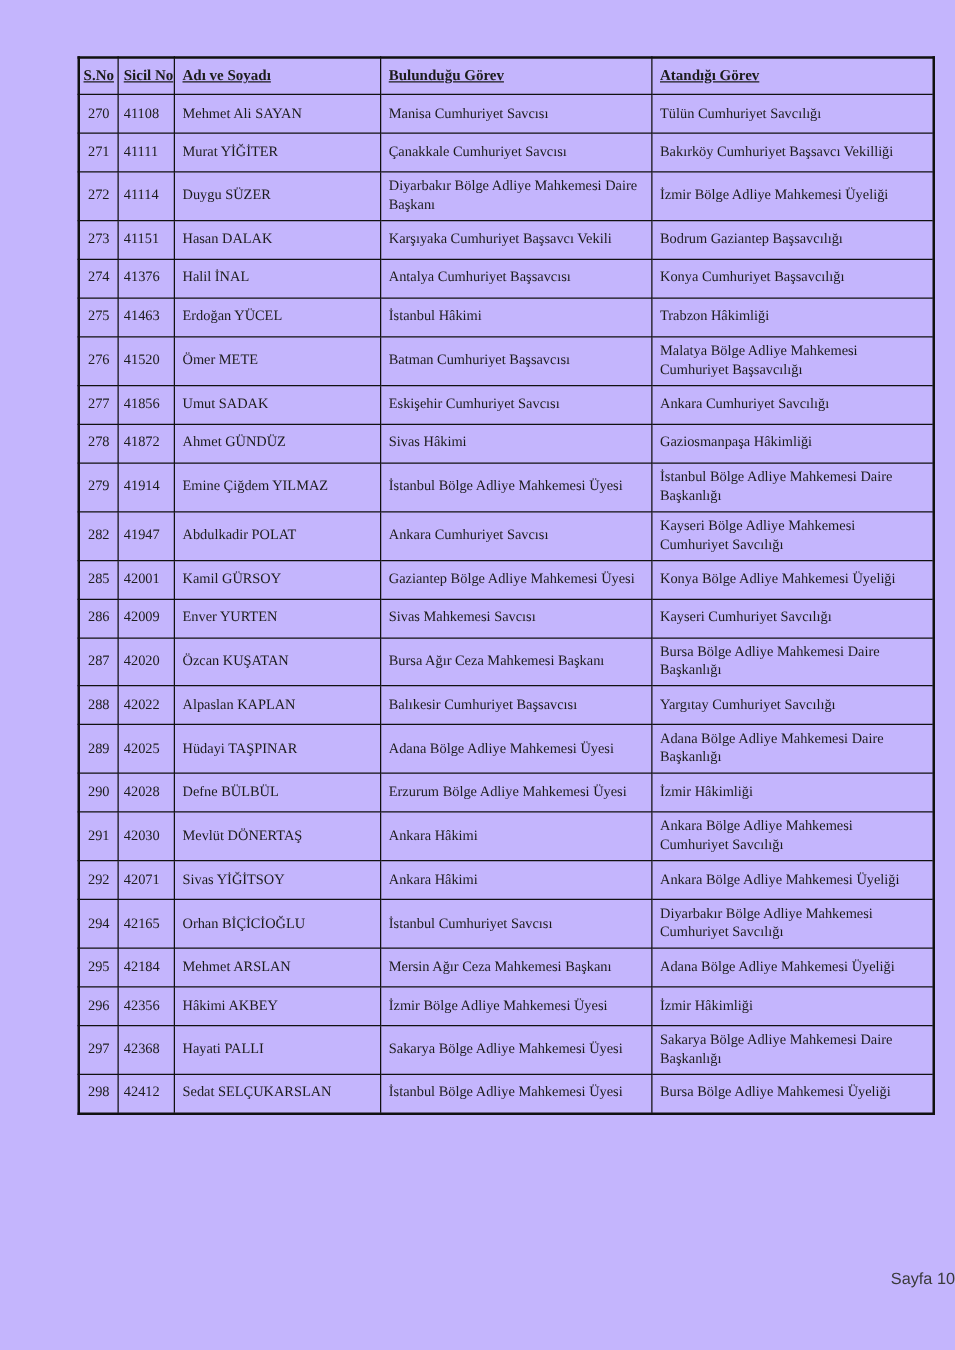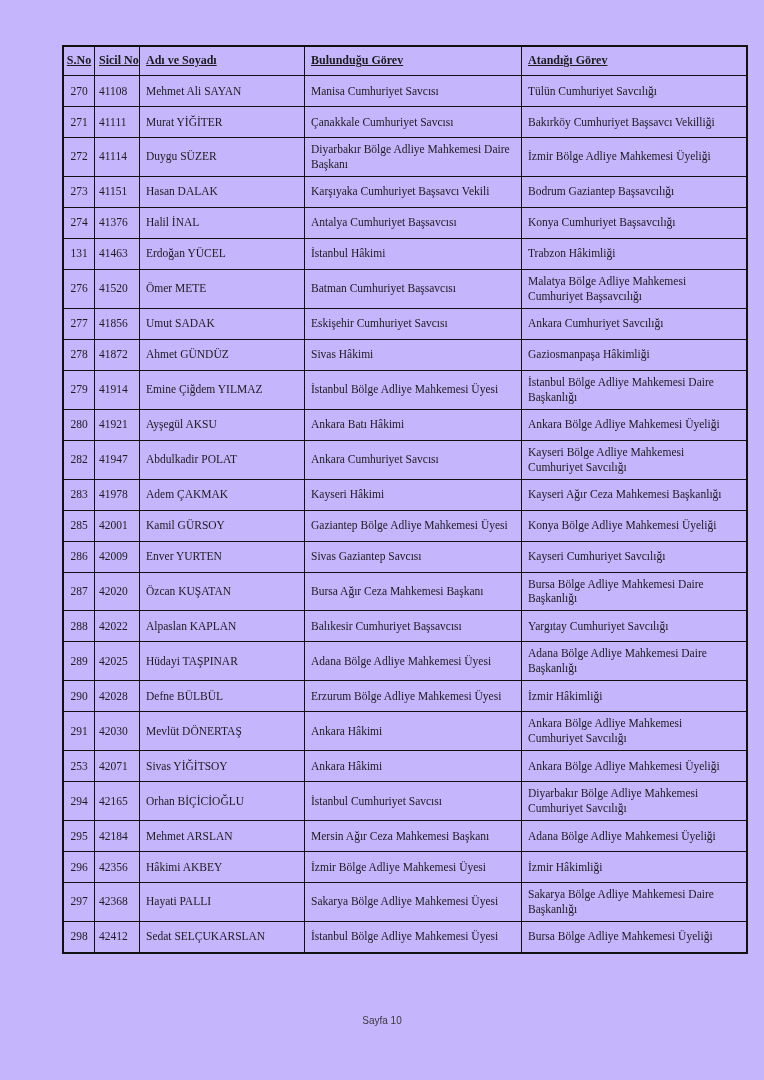--- a/index.html
+++ b/index.html
@@ -52,23 +52,23 @@
   .appointments-table th:nth-child(1), .appointments-table td:nth-child(1) { width: 26px; text-align: center; padding: 4px 2px; }
   .appointments-table th:nth-child(2), .appointments-table td:nth-child(2) { width: 36px; padding: 4px 4px; }
   .appointments-table th:nth-child(3), .appointments-table td:nth-child(3) { width: 152px; }
   .appointments-table th:nth-child(4), .appointments-table td:nth-child(4) { width: 204px; }
   .appointments-table th:nth-child(5), .appointments-table td:nth-child(5) { width: 212px; }
   .page-footer {
     position: absolute;
     left: 0;
     right: 0;
     top: 1015px;
-    text-align: center;
+    text-align: right;
     font-family: "Liberation Sans", "DejaVu Sans", sans-serif;
-    font-size: 10px;
+    font-size: 13px;
     color: #3a3a3a;
   }
 </style>
 </head>
 <body>
 
 <div class="page">
 
   <table class="appointments-table">
     <thead>
@@ -110,21 +110,21 @@
           <td>Bodrum Gaziantep Başsavcılığı</td>
         </tr>
         <tr>
           <td>274</td>
           <td>41376</td>
           <td>Halil İNAL</td>
           <td>Antalya Cumhuriyet Başsavcısı</td>
           <td>Konya Cumhuriyet Başsavcılığı</td>
         </tr>
         <tr>
-          <td>131</td>
+          <td>275</td>
           <td>41463</td>
           <td>Erdoğan YÜCEL</td>
           <td>İstanbul Hâkimi</td>
           <td>Trabzon Hâkimliği</td>
         </tr>
         <tr>
           <td>276</td>
           <td>41520</td>
           <td>Ömer METE</td>
           <td>Batman Cumhuriyet Başsavcısı</td>
@@ -145,52 +145,38 @@
           <td>Gaziosmanpaşa Hâkimliği</td>
         </tr>
         <tr>
           <td>279</td>
           <td>41914</td>
           <td>Emine Çiğdem YILMAZ</td>
           <td>İstanbul Bölge Adliye Mahkemesi Üyesi</td>
           <td>İstanbul Bölge Adliye Mahkemesi Daire Başkanlığı</td>
         </tr>
         <tr>
-          <td>280</td>
-          <td>41921</td>
-          <td>Ayşegül AKSU</td>
-          <td>Ankara Batı Hâkimi</td>
-          <td>Ankara Bölge Adliye Mahkemesi Üyeliği</td>
-        </tr>
-        <tr>
           <td>282</td>
           <td>41947</td>
           <td>Abdulkadir POLAT</td>
           <td>Ankara Cumhuriyet Savcısı</td>
           <td>Kayseri Bölge Adliye Mahkemesi Cumhuriyet Savcılığı</td>
         </tr>
         <tr>
-          <td>283</td>
-          <td>41978</td>
-          <td>Adem ÇAKMAK</td>
-          <td>Kayseri Hâkimi</td>
-          <td>Kayseri Ağır Ceza Mahkemesi Başkanlığı</td>
-        </tr>
-        <tr>
           <td>285</td>
           <td>42001</td>
           <td>Kamil GÜRSOY</td>
           <td>Gaziantep Bölge Adliye Mahkemesi Üyesi</td>
           <td>Konya Bölge Adliye Mahkemesi Üyeliği</td>
         </tr>
         <tr>
           <td>286</td>
           <td>42009</td>
           <td>Enver YURTEN</td>
-          <td>Sivas Gaziantep Savcısı</td>
+          <td>Sivas Mahkemesi Savcısı</td>
           <td>Kayseri Cumhuriyet Savcılığı</td>
         </tr>
         <tr>
           <td>287</td>
           <td>42020</td>
           <td>Özcan KUŞATAN</td>
           <td>Bursa Ağır Ceza Mahkemesi Başkanı</td>
           <td>Bursa Bölge Adliye Mahkemesi Daire Başkanlığı</td>
         </tr>
         <tr>
@@ -215,21 +201,21 @@
           <td>İzmir Hâkimliği</td>
         </tr>
         <tr>
           <td>291</td>
           <td>42030</td>
           <td>Mevlüt DÖNERTAŞ</td>
           <td>Ankara Hâkimi</td>
           <td>Ankara Bölge Adliye Mahkemesi Cumhuriyet Savcılığı</td>
         </tr>
         <tr>
-          <td>253</td>
+          <td>292</td>
           <td>42071</td>
           <td>Sivas YİĞİTSOY</td>
           <td>Ankara Hâkimi</td>
           <td>Ankara Bölge Adliye Mahkemesi Üyeliği</td>
         </tr>
         <tr>
           <td>294</td>
           <td>42165</td>
           <td>Orhan BİÇİCİOĞLU</td>
           <td>İstanbul Cumhuriyet Savcısı</td>

